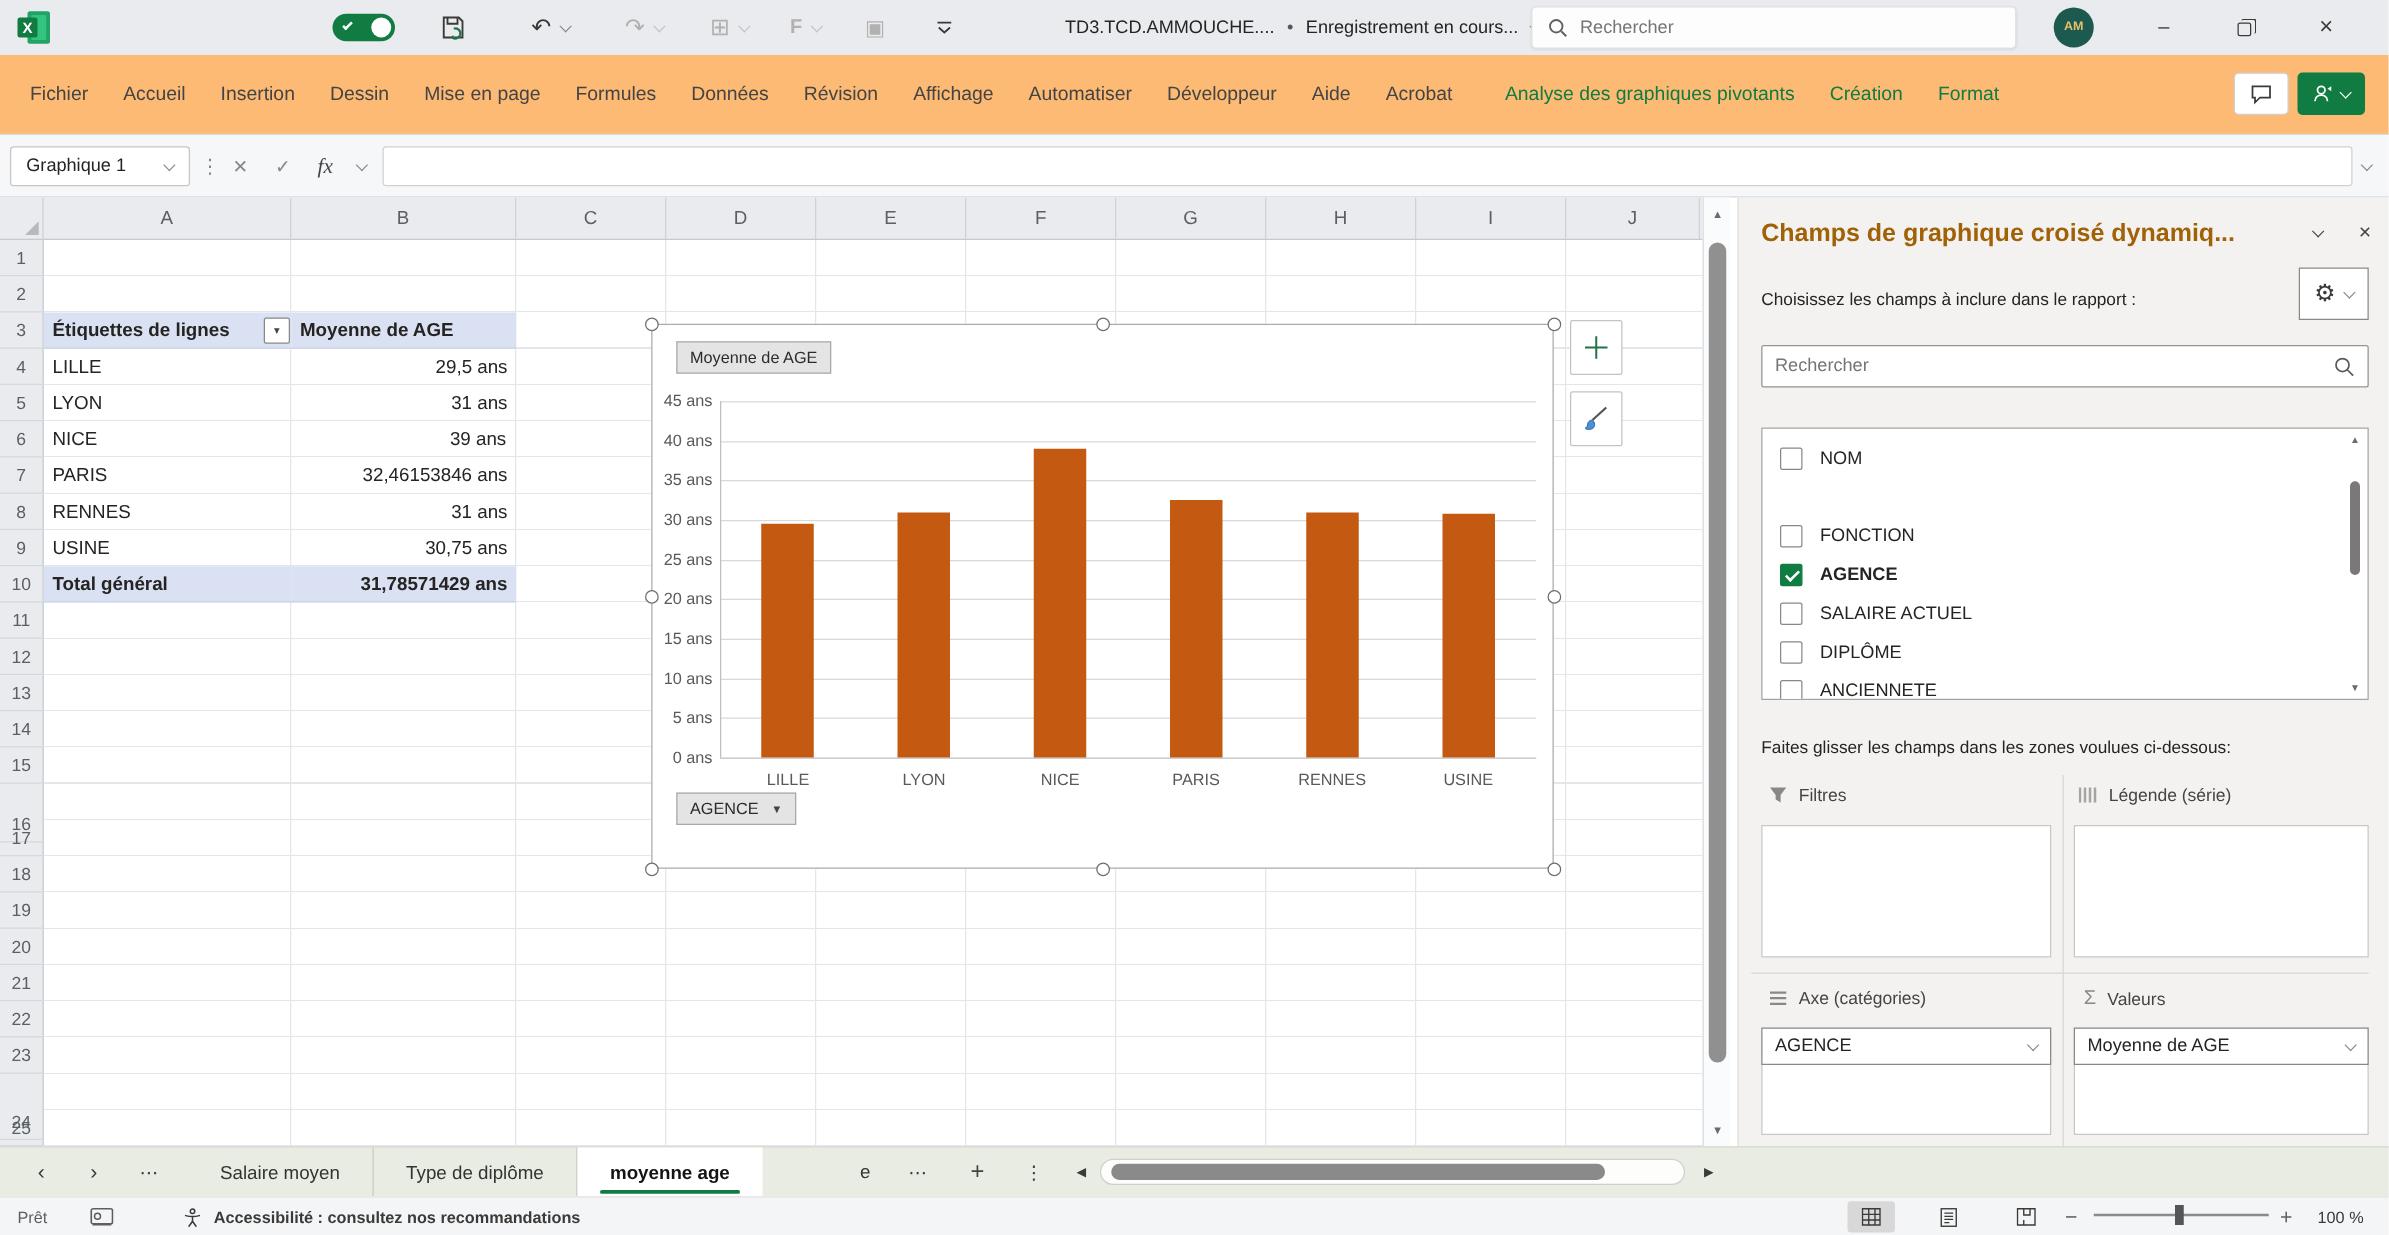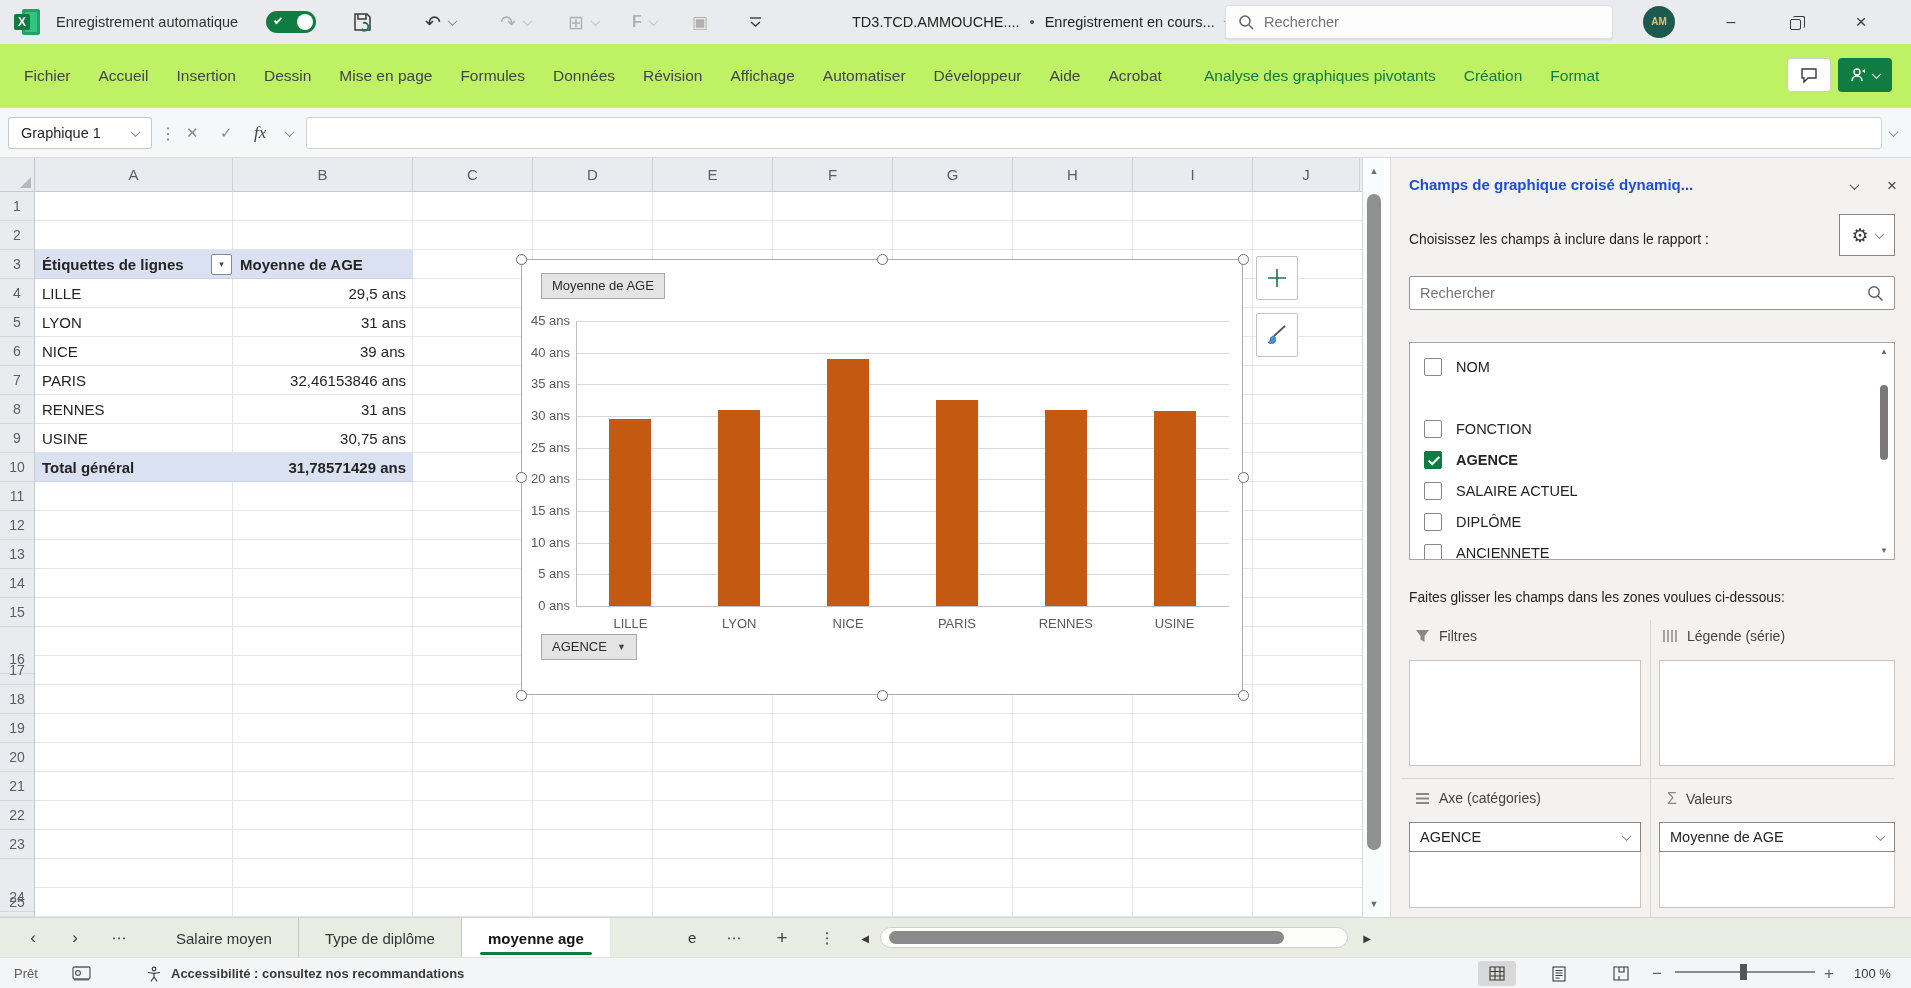--- a/index.html
+++ b/index.html
@@ -24,21 +24,21 @@
   .chev.dim { border-color:#c3c1bf; }
   #doc-title-group { left:852px; top:0; height:44px; display:flex; align-items:center; gap:10px; font-size:14.5px; color:#252423; }
   #search-box { left:1225px; top:5px; width:388px; height:34px; background:#fdfdfd; border:1px solid #dfe1e4; border-radius:4px; box-shadow:0 1px 2px rgba(0,0,0,.08); display:flex; align-items:center; padding:0 12px; gap:10px; }
   #search-box input { border:none; outline:none; background:transparent; font-size:14.5px; color:#444; font-family:"Liberation Sans",sans-serif; width:300px; }
   #avatar { left:1643px; top:6px; width:32px; height:32px; border-radius:50%; background:#1c594e; color:#e5c06c; font-size:10px; font-weight:bold; text-align:center; line-height:32px; }
   .winbtn { top:0; width:46px; height:44px; text-align:center; line-height:44px; font-size:16px; color:#3b3a39; }
   .restore-glyph { position:relative; display:inline-block; width:11px; height:11px; border:1.2px solid #3b3a39; border-radius:2px; top:3px; }
   .restore-glyph:before { content:""; position:absolute; left:2px; top:-4px; width:11px; height:11px; border-top:1.2px solid #3b3a39; border-right:1.2px solid #3b3a39; border-radius:2px; }
 
   
-  #ribbon { left:0; top:44px; width:1911px; height:64px; background:#bef264; border-bottom:1px solid #d8dadd; }
+  #ribbon { left:0; top:44px; width:1911px; height:64px; background:#fdba74; border-bottom:1px solid #d8dadd; }
   #ribbon-tab-row { position:absolute; left:10px; top:0; height:63px; display:flex; align-items:center; }
   .rtab { padding:0 14px; font-size:15.5px; color:#444; white-space:nowrap; }
   .rtab.ctx { color:#107C41; }
   .rtab.ctx-first { margin-left:14px; }
   .ribbon-btn { top:14px; height:34px; border-radius:4px; display:flex; align-items:center; justify-content:center; }
   #comment-btn { left:1787px; width:44px; background:#fff; border:1px solid #d0ced0; }
   #share-btn { left:1838px; width:54px; background:#107C41; color:#fff; gap:6px; }
 
   
   #formulabar { left:0; top:108px; width:1911px; height:50px; background:#f6f7f9; border-bottom:1px solid #d8dadd; }
@@ -77,21 +77,21 @@
   .ytick { position:absolute; width:48px; text-align:right; font-size:13px; color:#595959; }
   .gridline { position:absolute; left:54px; width:653px; height:1px; background:#d9d9d9; }
   .axisline-y { position:absolute; left:54px; width:1px; background:#bfbfbf; }
   .baseline { background:#bfbfbf; }
   .bar { position:absolute; width:42px; }
   .xcat { position:absolute; text-align:center; font-size:13px; color:#595959; }
   .chart-side-btn { left:1256px; width:42px; height:44px; background:#fff; border:1px solid #c3c3c3; border-radius:2px; display:flex; align-items:center; justify-content:center; z-index:6; }
 
   
   #pane { left:1390px; top:158px; width:521px; height:799px; background:#f3f2f1; border-left:1px solid #e1dfdd; }
-  #pane-title { position:absolute; left:18px; top:18px; width:420px; font-size:15px; font-weight:600; color:#1d4ed8; white-space:nowrap; overflow:hidden; }
+  #pane-title { position:absolute; left:18px; top:18px; width:420px; font-size:20px; font-weight:600; color:#a16207; white-space:nowrap; overflow:hidden; }
   .pane-iconbtn { position:absolute; top:14px; width:30px; height:28px; display:flex; align-items:center; justify-content:center; color:#444; font-size:15px; }
   #pane-subtitle { position:absolute; left:18px; top:74px; font-size:13.8px; color:#252423; }
   #gear-btn { position:absolute; left:448px; top:56px; width:56px; height:42px; background:#fff; border:1px solid #8a8886; display:flex; align-items:center; justify-content:center; gap:7px; font-size:19px; color:#3b3a39; }
   #pane-search { position:absolute; left:18px; top:118px; width:486px; height:34px; background:#fff; border:1px solid #949391; border-radius:2px; display:flex; align-items:center; padding:0 10px; }
   #pane-search input { border:none; outline:none; flex:1; font-size:14.5px; color:#444; font-family:"Liberation Sans",sans-serif; }
   #field-list { position:absolute; left:18px; top:184px; width:486px; height:218px; background:#fff; border:1px solid #a6a4a2; overflow:hidden; }
   .fitem { position:absolute; left:0; width:440px; height:31px; display:flex; align-items:center; gap:14px; padding-left:14px; }
   .fcheck { width:18px; height:18px; border:1px solid #8a8886; border-radius:2px; background:#fff; position:relative; flex:none; }
   .fcheck.checked { background:#107C41; border-color:#107C41; }
   .fcheck.checked:after { content:""; position:absolute; left:6px; top:2px; width:4px; height:9px; border-right:2px solid #fff; border-bottom:2px solid #fff; transform:rotate(45deg); }
@@ -131,21 +131,20 @@
   #zoom-thumb { position:absolute; left:1740px; top:964px; width:7px; height:16px; background:#555; }
 </style>
 </head>
 <body>
 
 <div class="abs" id="titlebar">
   <div class="abs xlogo">
       <div class="sheet"></div>
       <div class="xbox">X</div>
     </div>
-  <div class="abs" id="autosave-label">Enregistrement automatique</div>
   <div class="abs toggle">
       <span class="tick"></span>
       <span class="knob"></span>
     </div>
   <div class="abs qat" style="left:350px;">
     <svg width="24" height="24" viewBox="0 0 24 24">
         <path d="M5 4h12l3 3v13H5z" fill="none" stroke="#3b3a39" stroke-width="1.5"></path>
         <path d="M8 4v5h8V4" fill="none" stroke="#3b3a39" stroke-width="1.5"></path>
         <path d="M13 13a4 4 0 1 1-1 7" fill="none" stroke="#217346" stroke-width="1.8"></path>
         <path d="M12 21l-1.5-1.5L13 18z" fill="#217346"></path>

